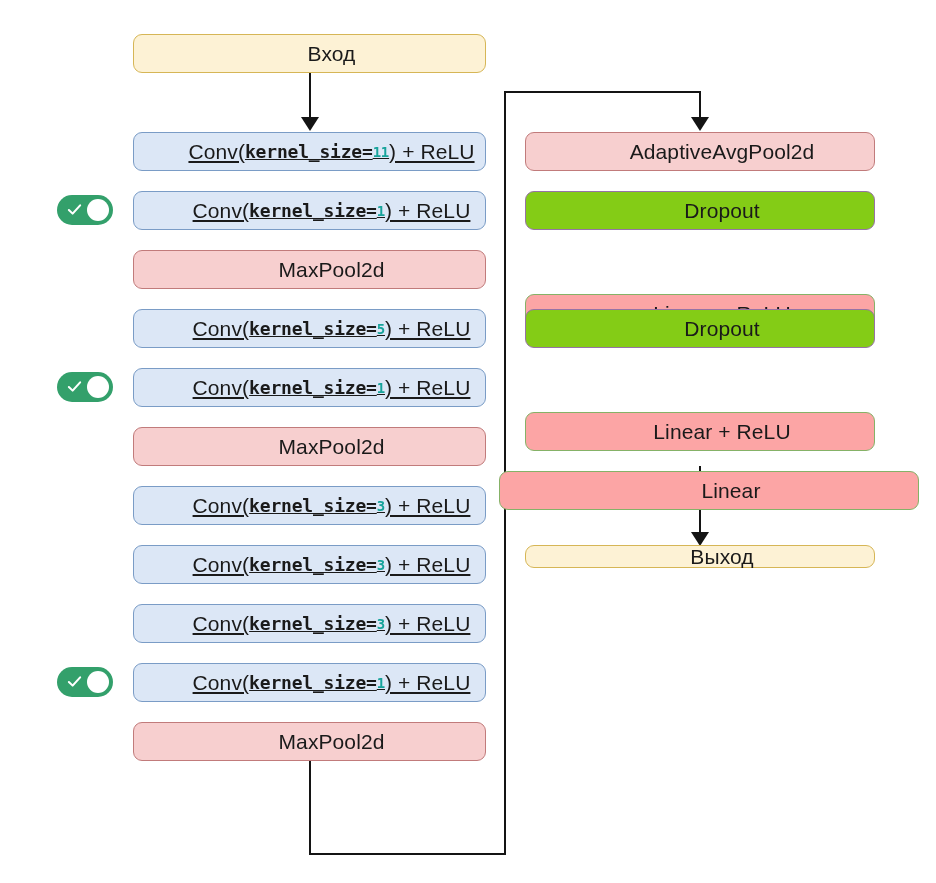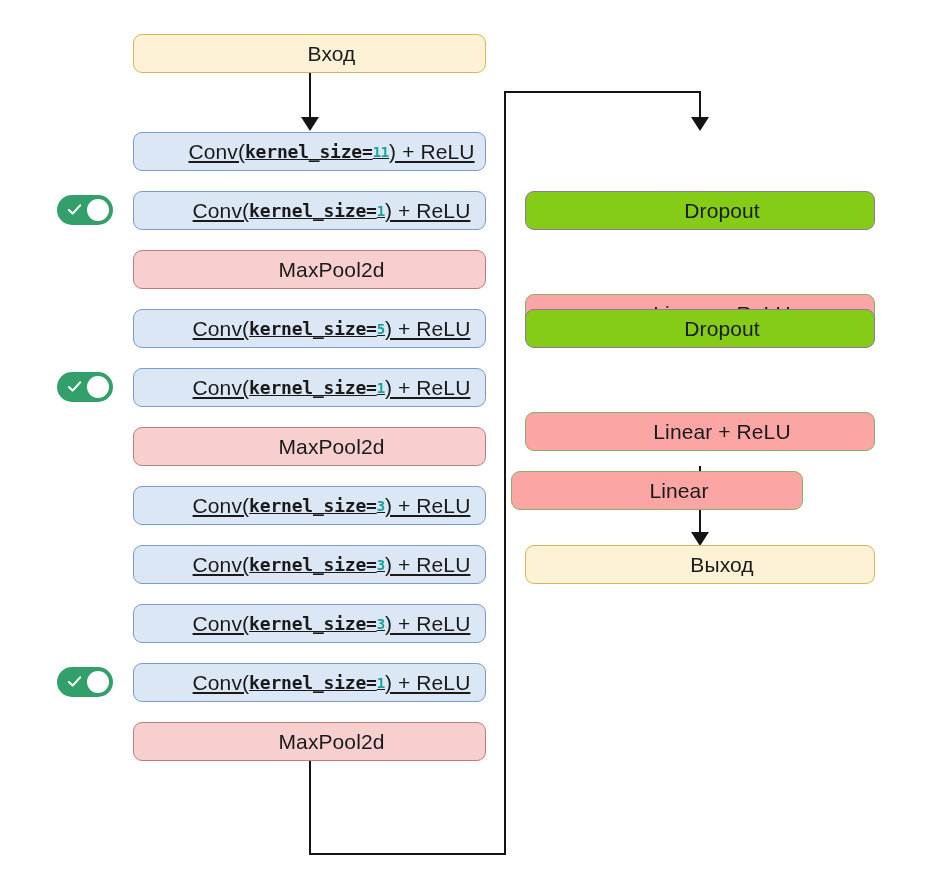--- a/index.html
+++ b/index.html
@@ -120,21 +120,21 @@
   <div class="edge v" style="left:504px; top:91px; height:764px;"></div>
   <div class="edge h" style="left:504px; top:91px; width:196px;"></div>
   <div class="edge v" style="left:699px; top:91px; height:28px;"></div>
   <div class="arrow" style="left:691px; top:117px;"></div>
 
   <div id="right-col"></div>
 
   <div class="edge v" style="left:699px; top:466px; height:67px;"></div>
   <div class="arrow" style="left:691px; top:532px;"></div>
 
-  <div class="node yellow" style="left:525px; top:545px; width:350px; height:39px;">
+  <div class="node yellow" style="left:525px; top:545px; width:350px; height:23px;">
     <span>Выход</span>
   </div>
 
 <div class="node blue" style="left: 133px; top: 132px; width: 353px; height: 39px;">
       <span>Conv(</span>
       <span class="mono">kernel_size=</span>
       <span class="num">11</span>
       <span>) + ReLU</span>
     </div>
     <div class="node blue" style="left: 133px; top: 191px; width: 353px; height: 39px;">
@@ -205,28 +205,31 @@
       <span class="check">
         <svg viewBox="0 0 16 16" width="15" height="17">
           <path d="M2 8.6 L6 12.4 L14 3.6" fill="none" stroke="#ffffff" stroke-width="2.2" stroke-linecap="round" stroke-linejoin="round"></path>
         </svg>
       </span>
       <span class="knob"></span>
     </div>
     <div class="node red" style="left: 133px; top: 722px; width: 353px; height: 39px;">
       <span>MaxPool2d</span>
     </div>
+    <div class="node red" style="left: 525px; top: 132px; width: 350px; height: 39px;">
+      <span>AdaptiveAvgPool2d</span>
+    </div>
     <div class="node purple" style="left: 525px; top: 191px; width: 350px; height: 39px;">
       <span>Dropout</span>
     </div>
     <div class="node green" style="left: 525px; top: 250px; width: 350px; height: 39px;">
       <span>Linear + ReLU</span>
     </div>
     <div class="node purple" style="left: 525px; top: 309px; width: 350px; height: 39px;">
       <span>Dropout</span>
     </div>
     <div class="node green" style="left: 525px; top: 368px; width: 350px; height: 39px;">
       <span>Linear + ReLU</span>
     </div>
-    <div class="node green" style="left: 511px; top: 427px; width: 292px; height: 39px;">
+    <div class="node green" style="left: 499px; top: 427px; width: 420px; height: 39px;">
       <span>Linear</span>
     </div>
   </div>
 
 </body></html>

